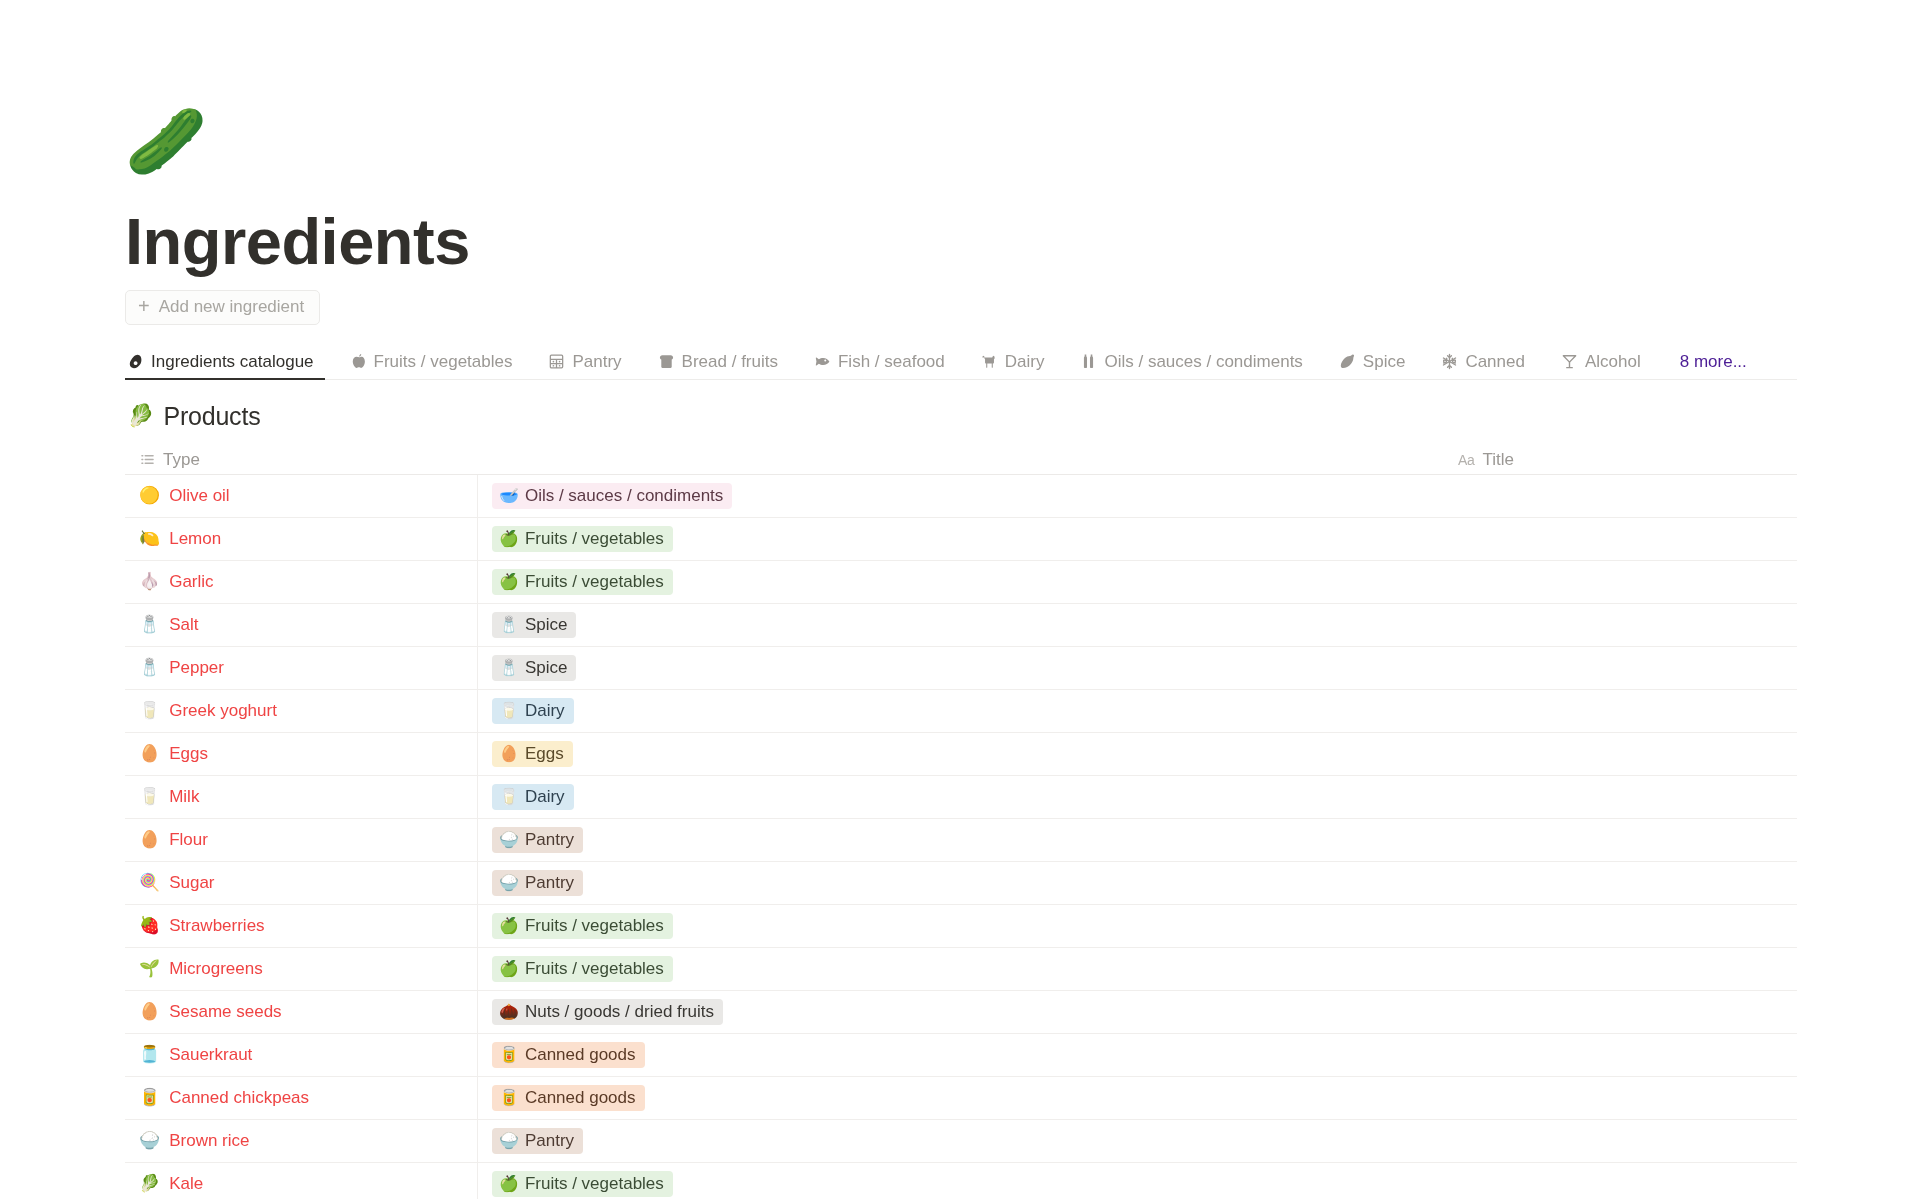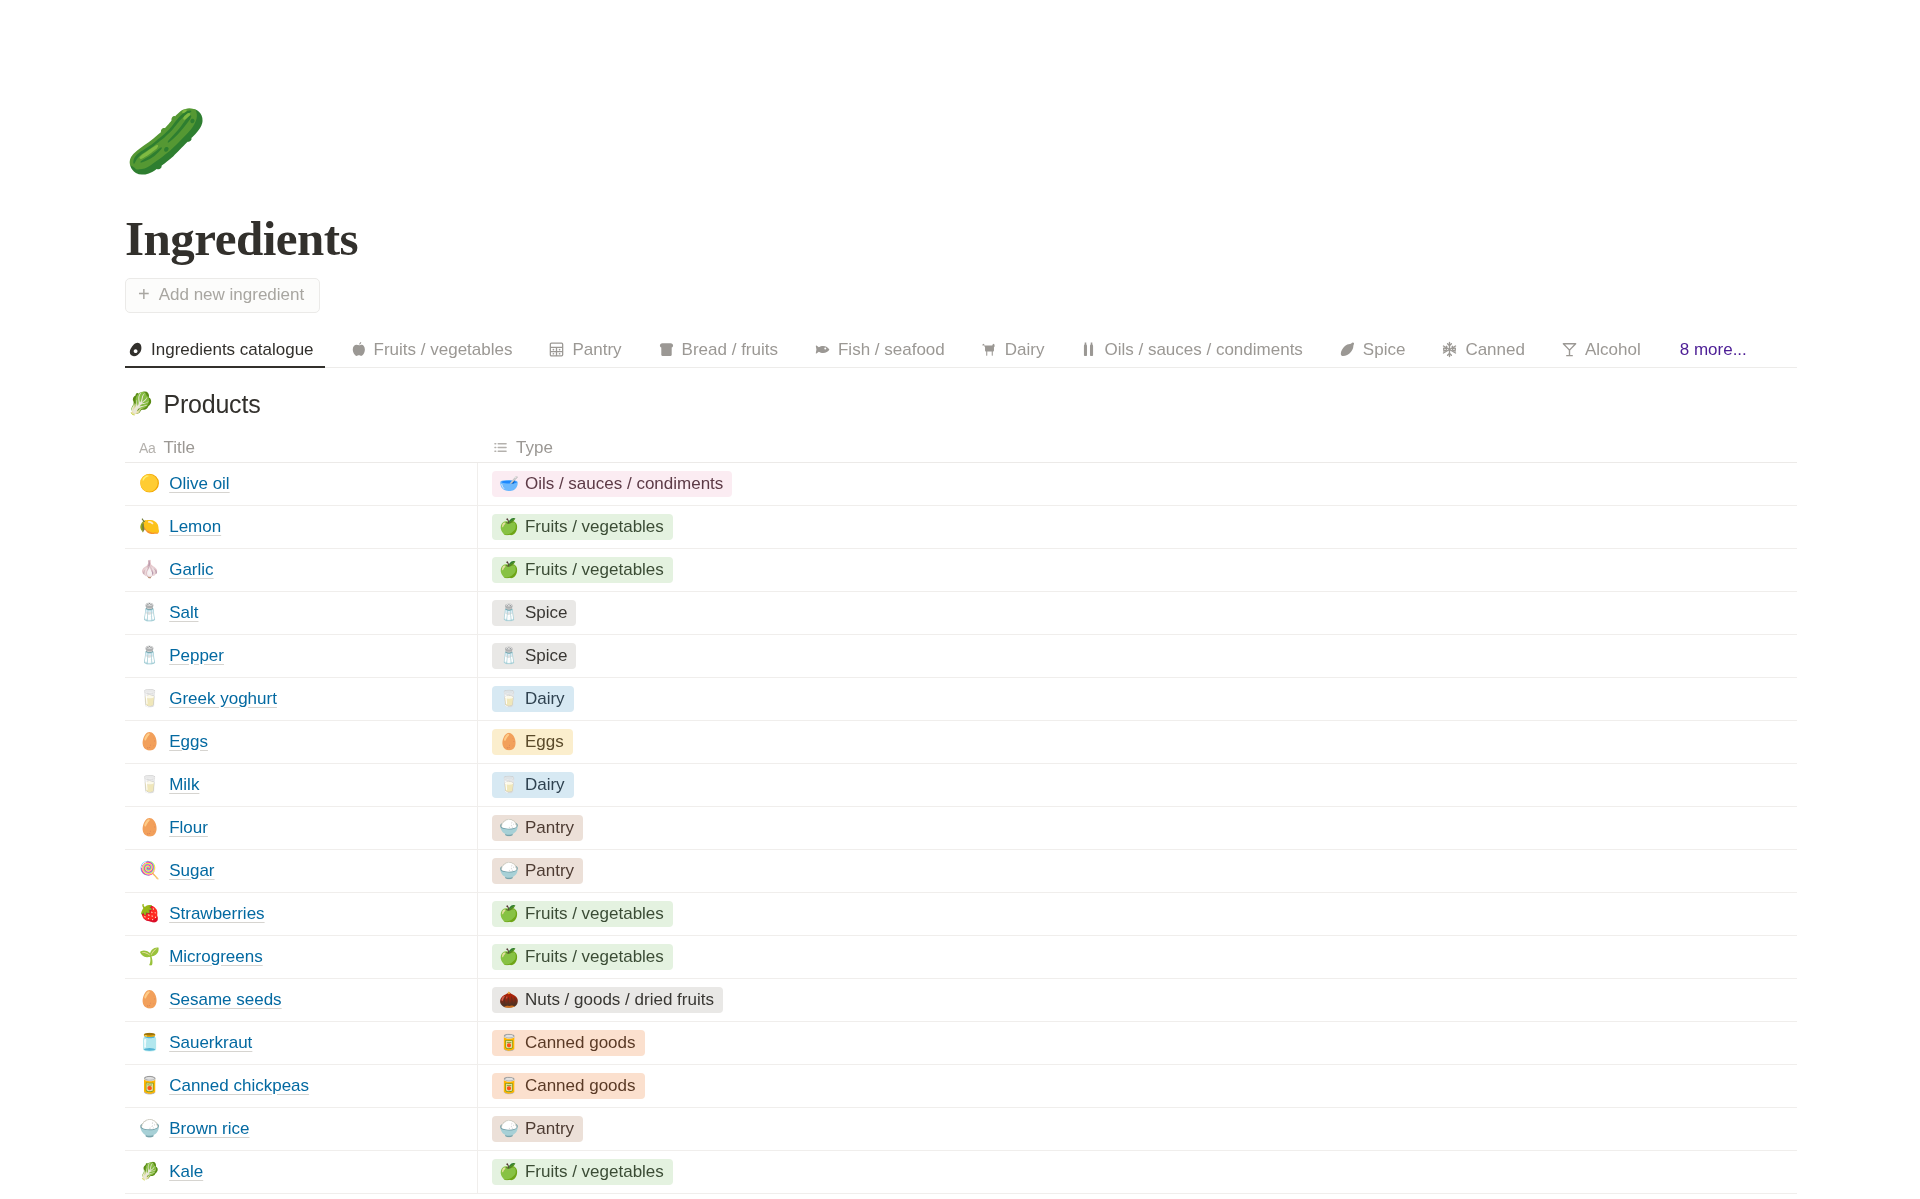--- a/index.html
+++ b/index.html
@@ -21,27 +21,26 @@
 
   
   .page-emoji {
     font-size: 66px;
     line-height: 1;
     height: 84px;
     display: block;
     letter-spacing: 0;
   }
   .page-title {
-    font-size: 49px;
+    font-size: 65px;
     font-weight: bold;
     color: #32302c;
     letter-spacing: -0.5px;
-    margin-top: 20px;
+    margin-top: 14px;
     line-height: 1.12;
-    font-family: Liberation Serif, serif;
   }
 
   .add-btn {
     display: inline-flex;
     align-items: center;
     gap: 9px;
     margin-top: 11px;
     padding: 7px 15px 7px 12px;
     border: 1px solid #ebeae8;
     border-radius: 5px;
@@ -165,22 +164,21 @@
     align-items: center;
     height: 100%;
     padding-left: 14px;
   }
   .cell.col-title { border-right: 1px solid #f0eeec; gap: 9px; }
   .cell.col-type { padding-left: 14px; }
 
   .row-emoji { font-size: 17px; line-height: 1; flex: 0 0 auto; }
   .row-title {
     font-size: 17px;
-    color: #0369a1;
-    text-decoration: underline;
+    color: #ef4444;
     text-decoration-color: #d6d4d0;
     text-underline-offset: 3px;
     cursor: pointer;
     white-space: nowrap;
   }
 
   .tag {
     display: inline-flex;
     align-items: center;
     gap: 6px;
@@ -303,32 +301,32 @@
 
   
   <div class="section-head">
     <span class="section-emoji">🥬</span>
     <span class="section-title">Products</span>
   </div>
 
   
   <div class="table">
     <div class="thead">
-      <div class="th col-title">
-        <span class="aa">Aa</span>
-        <span>Title</span>
-      </div>
       <div class="th col-type">
         <span class="hicon">
           <svg viewBox="0 0 16 16" fill="none" stroke="currentColor" stroke-width="1.4" stroke-linecap="round">
             <path d="M2 4h1M2 8h1M2 12h1M5.5 4H14M5.5 8H14M5.5 12H14"></path>
           </svg>
         </span>
         <span>Type</span>
       </div>
+      <div class="th col-title">
+        <span class="aa">Aa</span>
+        <span>Title</span>
+      </div>
     </div>
     <div id="tbody">
         <div class="row">
           <div class="cell col-title">
             <span class="row-emoji">🟡</span>
             <span class="row-title">Olive oil</span>
           </div>
           <div class="cell col-type">
             <span class="tag" style="background: rgb(251, 236, 242); color: rgb(92, 58, 70);">
               <span class="temoji">🥣</span>

